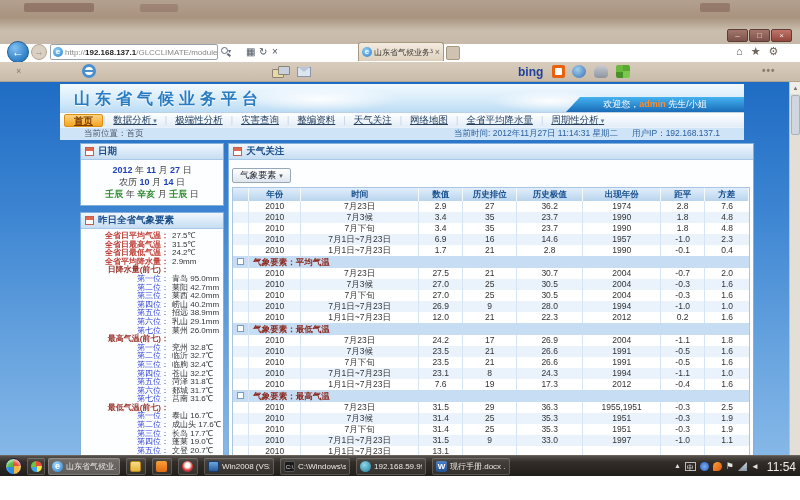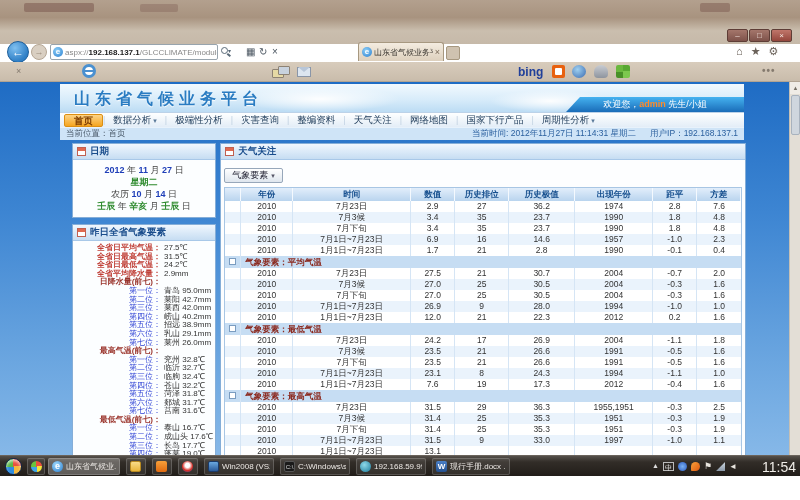--- a/index.html
+++ b/index.html
@@ -80,35 +80,35 @@
   .cloud { position:absolute; border-radius:50%; background:radial-gradient(closest-side,rgba(255,255,255,.95),rgba(255,255,255,0)); }
   #site-title { position:absolute; left:14px; top:5px; font-size:16px; font-weight:bold; color:#2a7cc2;
     letter-spacing:5px; text-shadow:0 1px 1px #fff; }
   #welcome-ribbon { position:absolute; right:0; bottom:0; width:178px; height:15px;
     background:linear-gradient(180deg,#45b2f0,#1a6cb8); clip-path:polygon(14px 0,100% 0,100% 100%,0 100%);
     color:#fff; font-size:9px; line-height:15px; text-align:center; }
   #welcome-ribbon .u { color:#ff8b2a; font-weight:bold; }
   
   #menu-bar { position:relative; width:684px; height:15px; background:linear-gradient(180deg,#feffff,#e3edf7);
     border-top:1px solid #bcd2e8; display:flex; align-items:center; padding-left:4px; }
-  .mi { font-size:9.5px; color:#24405e; padding:0 8px; white-space:nowrap; }
+  .mi { font-size:9.5px; color:#24405e; padding:0 8px; white-space:nowrap;text-decoration:underline; }
   .mi.active { background:linear-gradient(180deg,#fdd488,#f5a51f); border:1px solid #dd8f12; border-radius:2px;
     color:#7c3c00; font-weight:bold; padding:0 9px; height:13px; line-height:12px; }
   .mi .arr { font-size:7px; color:#5a7a9a; }
   .msep { color:#c2d2e2; font-size:9px; }
   
   #status-line { position:relative; width:684px; height:13px; background:#cfe4f7; font-size:8.5px;
-    display:flex; align-items:center; padding:0 6px; color:#4a5a6a; border-top:1px solid #e8f2fb; }
+    display:flex; align-items:center; padding:0 24px; color:#4a5a6a; border-top:1px solid #e8f2fb; }
   #status-right { margin-left:auto; color:#2a5f9e; }
   #status-right b { font-weight:normal; margin-left:14px; }
 
   
   #page-body { position:relative; width:684px; margin-top:3px; display:flex; }
   
-  #sidebar { width:166px; margin-left:12px; }
+  #sidebar { width:166px; margin-left:20px; }
   .panel { border:1px solid #85aed8; background:#fcfeff; margin-bottom:6px; }
   .panel-hd { height:16px; background:linear-gradient(180deg,#f0f7fe,#c6ddf2); border-bottom:1px solid #a8c8e8;
     display:flex; align-items:center; padding:0 4px; font-size:9.5px; font-weight:bold; color:#1a4d8c; }
   .p-ico { width:9px; height:9px; margin-right:4px; background:#fff; border:1px solid #c06050; position:relative; }
   .p-ico::after { content:""; position:absolute; left:0; top:0; width:7px; height:3px; background:#e06a50; }
   #calendar-body { padding:4px 6px 5px; text-align:center; font-size:9px; line-height:12px; color:#333; }
   .c-n { color:#1f3fb8; font-weight:bold; }
   .c-g { color:#2e8b2e; font-weight:bold; }
   .c-t { color:#444; }
   #weather-body { padding:3px 2px 3px 0; }
@@ -164,21 +164,21 @@
     line-height:11px; text-align:center; }
   #tray { position:absolute; right:4px; top:0; height:21px; display:flex; align-items:center; gap:4px; }
   .tray-ico { width:9px; height:9px; }
   .ti-arrow { color:#ddd; font-size:7px; width:auto; }
   .ti-ime { border:1px solid #bbb; color:#eee; font-size:7px; line-height:9px; text-align:center; width:11px; }
   .ti-shield { border-radius:50%; background:radial-gradient(circle,#7ab0f0,#2a5ac0); }
   .ti-fox { border-radius:50% 50% 50% 10%; background:linear-gradient(135deg,#f8a03a,#e05a10); }
   .ti-flag { color:#e8e4de; font-size:9px; width:auto; line-height:9px; }
   .ti-net { background:linear-gradient(180deg,#cfd8e0,#8a98a8); clip-path:polygon(0 100%,100% 0,100% 100%); }
   .ti-vol { color:#e8e4de; font-size:8px; width:auto; line-height:9px; }
-  #clock { color:#f0ede8; font-size:14px; margin-left:21px; }
+  #clock { color:#f0ede8; font-size:12px; margin-left:4px; }
 
   #bottom-strip { position:absolute; left:0; top:476px; width:800px; height:24px; background:#fff; }
 </style>
 </head>
 <body>
 
 <div id="screen">
 
   <div id="desktop-strip">
     <div class="bg-blob" style="left:24px;top:3px;width:70px;height:9px;"></div>
@@ -190,21 +190,21 @@
     <div class="wc-btn">–</div>
     <div class="wc-btn">□</div>
     <div class="wc-btn wc-close">×</div>
   </div>
 
   <div id="nav-row">
     <div id="back-btn">←</div>
     <div id="fwd-btn">→</div>
     <div id="address-bar">
       <span class="fav-ie">e</span>
-      <span id="url-text"><span>aspx://</span><b>192.168.137.1</b><span>/GLCCLIMATE/modules/home.aspx</span></span>
+      <span id="url-text"><span>http://</span><b>192.168.137.1</b><span>/GLCCLIMATE/modules/home.aspx</span></span>
     </div>
     <div id="search-btn"><span class="mag"></span><span style="font-size:6px;color:#5a6a78;">▾</span></div>
     <span class="addr-ico" style="left:246px;">▦</span>
     <span class="addr-ico" style="left:259px;">↻</span>
     <span class="addr-ico" style="left:272px;">×</span>
     <div id="tab">
       <span class="fav-ie">e</span>
       <span id="tab-title">山东省气候业务平...</span>
       <span id="tab-close">×</span>
     </div>
@@ -248,41 +248,40 @@
           <span class="mi">极端性分析</span>
           <span class="msep">|</span>
           <span class="mi">灾害查询</span>
           <span class="msep">|</span>
           <span class="mi">整编资料</span>
           <span class="msep">|</span>
           <span class="mi">天气关注</span>
           <span class="msep">|</span>
           <span class="mi">网络地图</span>
           <span class="msep">|</span>
-          <span class="mi">国家下行产品</span>
+          <span class="mi">全省平均降水量</span>
           <span class="msep">|</span>
           <span class="mi">周期性分析<span class="arr"> ▾</span></span>
         </div>
 
       <div id="status-line">
         <span id="breadcrumb">当前位置：首页</span>
         <span id="status-right"><span>当前时间: 2012年11月27日 11:14:31 星期二</span><b>用户IP：192.168.137.1</b></span>
       </div>
 
       <div id="page-body">
 
         <div id="sidebar">
           <div class="panel">
             <div class="panel-hd">
               <span class="p-ico"></span>
               <span>日期</span>
             </div>
             <div id="calendar-body">
                 <div><span class="c-n">2012</span><span class="c-t"> 年 </span><span class="c-n">11</span><span class="c-t"> 月 </span><span class="c-n">27</span><span class="c-t"> 日</span></div>
-                <div><span class="c-g">星期二</span></div>
                 <div><span class="c-t">农历 </span><span class="c-n">10</span><span class="c-t"> 月 </span><span class="c-n">14</span><span class="c-t"> 日</span></div>
                 <div><span class="c-g">壬辰</span><span class="c-t"> 年 </span><span class="c-g">辛亥</span><span class="c-t"> 月 </span><span class="c-g">壬辰</span><span class="c-t"> 日</span></div>
               </div>
           </div>
           <div class="panel">
             <div class="panel-hd">
               <span class="p-ico"></span>
               <span>昨日全省气象要素</span>
             </div>
             <div id="weather-body">

